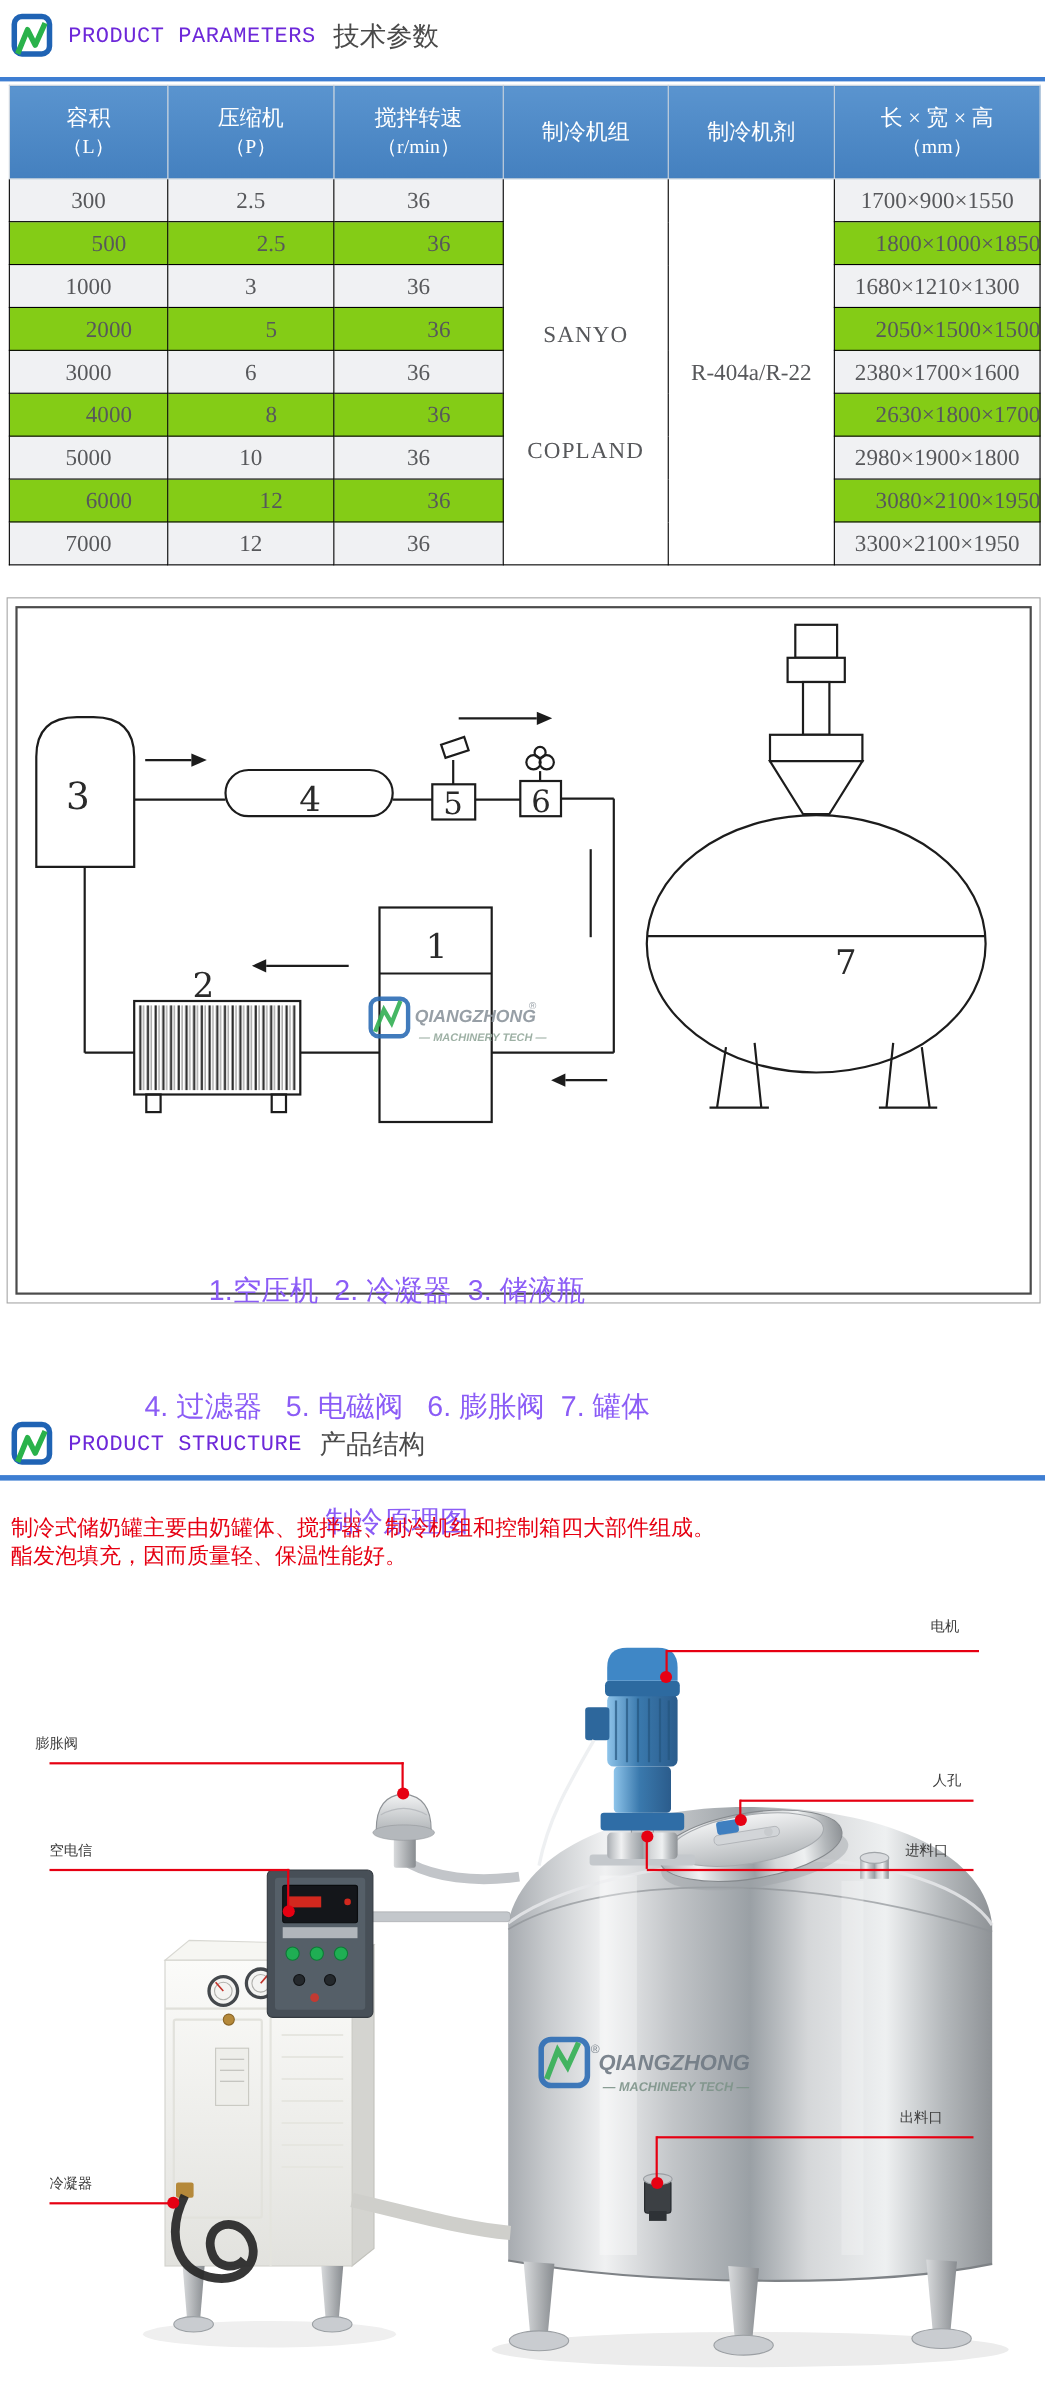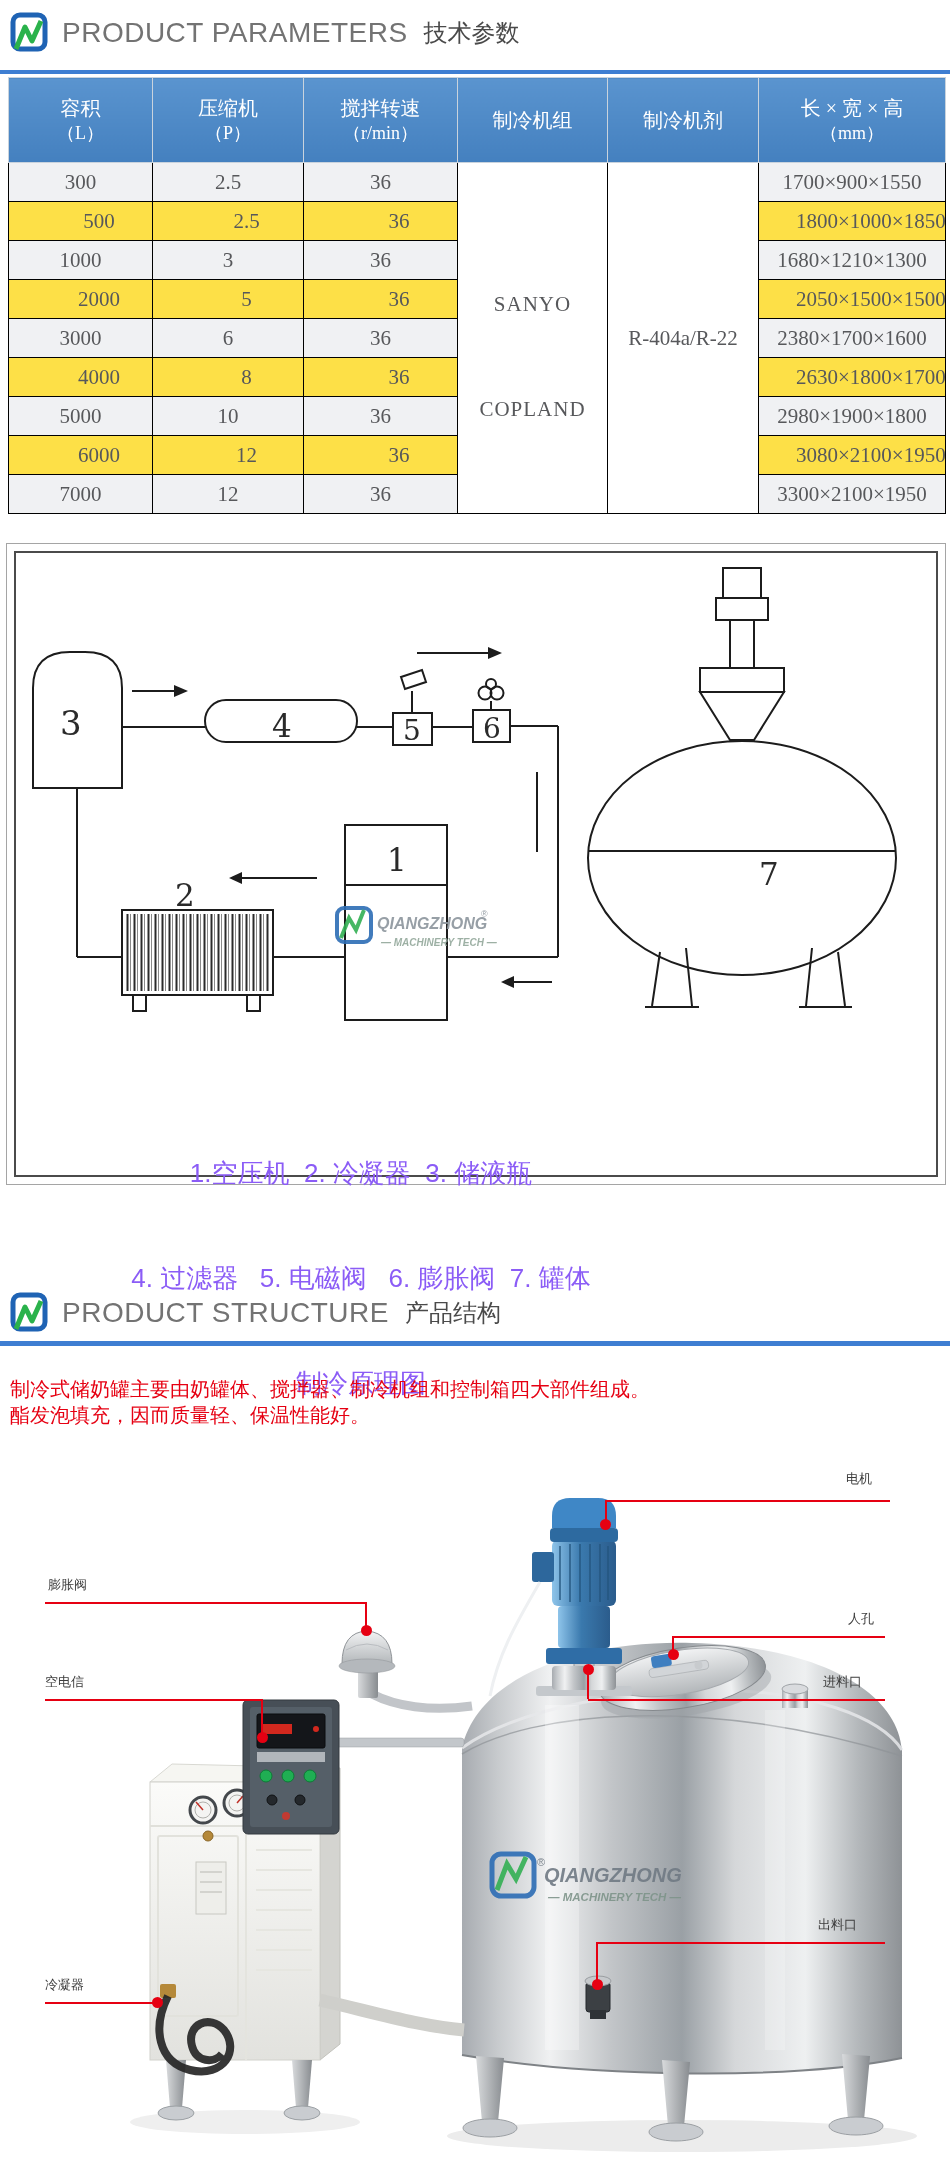--- a/index.html
+++ b/index.html
@@ -1,34 +1,34 @@
 <!DOCTYPE html>
 <html><head>
 <meta charset="utf-8">
 <style>
   html,body{margin:0;padding:0;background:#ffffff;}
   #app{position:relative;width:950px;height:2165px;background:#ffffff;overflow:hidden;
        font-family:"Liberation Sans",sans-serif;}
 
   
   .sec-h{position:absolute;left:10px;display:flex;align-items:center;gap:12px;height:46px;}
-  .sec-h .t-en{color:#737373;font-size:28px;letter-spacing:.5px;white-space:nowrap;}
+  .sec-h .t-en{color:#6d28d9;font-size:20px;letter-spacing:.5px;white-space:nowrap;font-family:Liberation Mono, monospace;}
   .sec-h .t-zh{color:#4a4a4a;font-size:24px;margin-left:4px;white-space:nowrap;}
   .blue-rule{position:absolute;left:0;width:950px;background:#3e7ed2;}
 
   
   .params{position:absolute;left:8px;top:77px;width:937px;border-collapse:collapse;table-layout:fixed;font-family:Liberation Serif, serif;}
   .params th{background:linear-gradient(180deg,#5a94cf,#4480bf);color:#ffffff;font-weight:normal;
              border:1px solid #c9d3dd;height:84px;padding:0;}
   .params th .l1{font-size:20px;line-height:26px;}
   .params th .l2{font-size:18px;line-height:24px;}
   .params td{border:1px solid #000000;height:38px;text-align:center;
              color:#57585b;font-size:21px;padding:0;}
   .params tr.odd td.c{background:#f0f1f3;}
-  .params tr.even td.c{background:#fde047;padding-left:37px;}
+  .params tr.even td.c{background:#84cc16;padding-left:37px;}
   .params td.merged{background:#ffffff;vertical-align:middle;}
   .unit-stack{display:flex;flex-direction:column;align-items:center;justify-content:center;
               row-gap:80px;padding-top:38px;letter-spacing:1px;}
 
   
   .diag-outer{position:absolute;left:6px;top:543px;width:938px;height:640px;border:1px solid #a5a5a5;}
   .diag-inner{position:absolute;left:7px;top:7px;right:7px;bottom:7px;border:2px solid #4b4b4b;}
   .diag-svg{position:absolute;left:16px;top:553px;}
   .legend{position:absolute;left:16px;top:1086px;width:690px;text-align:center;
           color:#8b5cf6;font-size:26px;line-height:35px;white-space:pre;}
@@ -418,21 +418,21 @@
       <circle cx="300" cy="1800" r="5" fill="#24282c" stroke="#101214"></circle>
       <circle cx="286" cy="1816" r="4" fill="#c23a32"></circle>
     </g>
   </svg>
 
   <div class="plabel" style="left:846px;top:1470px;"><span>电机</span></div>
   <div class="rline h" style="left:606px;top:1500px;width:284px;"></div>
   <div class="rline v" style="left:605px;top:1500px;height:24px;"></div>
   <div class="rdot" style="left:600px;top:1519px;"></div>
 
-  <div class="plabel" style="left:48px;top:1576px;"><span>膨胀阀</span></div>
+  <div class="plabel" style="left:32px;top:1576px;"><span>膨胀阀</span></div>
   <div class="rline h" style="left:45px;top:1602px;width:322px;"></div>
   <div class="rline v" style="left:365px;top:1602px;height:26px;"></div>
   <div class="rdot" style="left:361px;top:1625px;"></div>
 
   <div class="plabel" style="left:45px;top:1673px;"><span>空电信</span></div>
   <div class="rline h" style="left:45px;top:1699px;width:218px;"></div>
   <div class="rline v" style="left:261px;top:1699px;height:36px;"></div>
   <div class="rdot" style="left:257px;top:1732px;"></div>
 
   <div class="plabel" style="left:848px;top:1610px;"><span>人孔</span></div>

